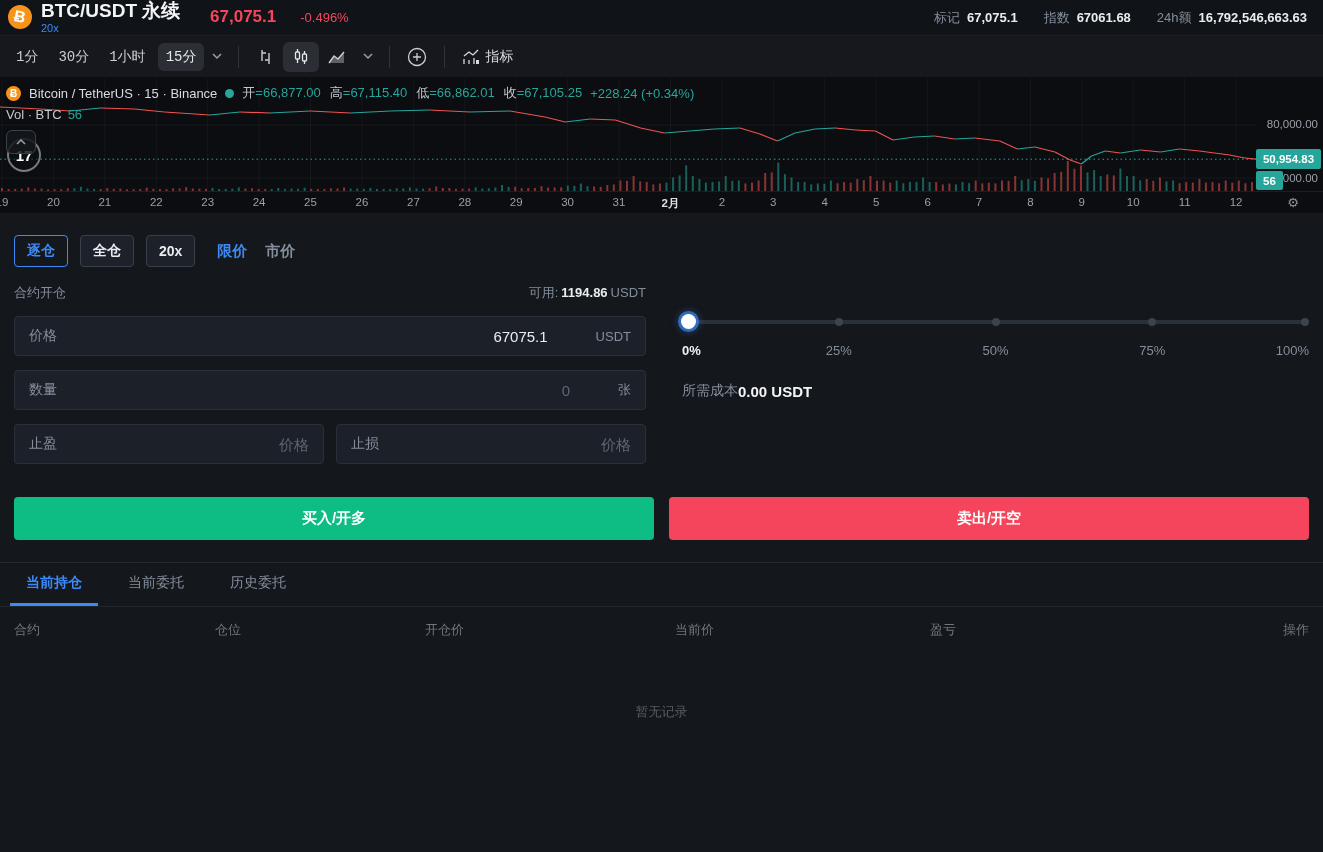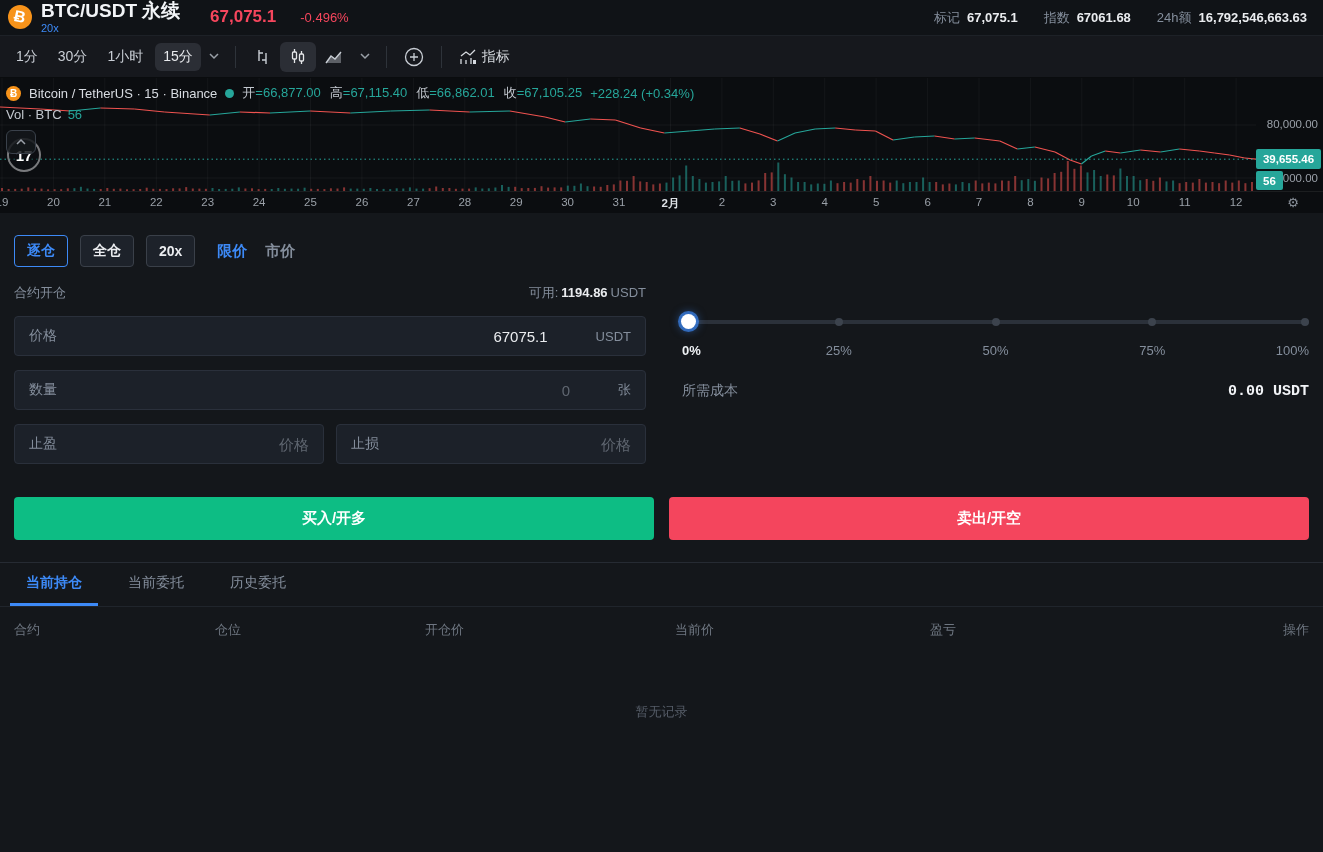--- a/index.html
+++ b/index.html
@@ -22,21 +22,21 @@
   .price-change { margin-left:24px; font-size:13px; color:#f6465d; }
   .tb-right { display:flex; align-items:center; gap:26px; }
   .stat { display:flex; align-items:center; gap:7px; font-size:13px; }
   .stat .s-lab { color:#848e9c; }
   .stat .s-val { color:#eaecef; font-weight:bold; }
 
   
   .toolbar { height:42px; background:#16181d; border-bottom:1px solid #0a0c0e;
              display:flex; align-items:center; padding:0 8px; }
   .tool-btn { background:none; border:none; color:#c9ced5; font-size:14px; cursor:pointer;
-              padding:5px 8px; border-radius:6px; display:flex; align-items:center; font-family:Liberation Sans, sans-serif; }
+              padding:5px 8px; border-radius:6px; display:flex; align-items:center; font-family:Liberation Mono, monospace; }
   .tool-btn.active { background:#2b2e35; color:#e8eaed; }
   .tool-btn svg { display:block; }
   .tb-divider { width:1px; height:22px; background:#2e333a; margin:0 8px; }
   .indicator-label { font-size:14px; color:#d6dadf; margin-left:4px; }
 
   
   .chart { position:relative; height:135px; background:#0b0d10; overflow:hidden; }
   .chart svg.plot { position:absolute; left:0; top:0; }
   .legend { position:absolute; left:6px; top:6px; display:flex; align-items:center; gap:8px;
             font-size:13px; z-index:4; white-space:nowrap; }
@@ -102,21 +102,21 @@
   .slider-wrap { position:relative; margin-top:79px; height:16px; cursor:pointer; }
   .slider-track { position:absolute; left:0; right:0; top:6px; height:4px; background:#2b313a; border-radius:2px; }
   .slider-tick { position:absolute; top:4px; width:8px; height:8px; border-radius:50%; background:#3c434d; transform:translateX(-50%); }
   .slider-handle { position:absolute; left:-1px; top:0; width:15px; height:15px; border-radius:50%;
                    background:#fff; box-shadow:0 0 0 3px rgba(61,138,247,.65), 0 0 8px 2px rgba(61,138,247,.5);
                    cursor:grab; }
   .slider-labels { position:relative; margin-top:13px; height:15px; font-size:13px; color:#848e9c; }
   .slider-labels span { position:absolute; transform:translateX(-50%); }
   .slider-labels span:first-child { transform:none; color:#eef1f4; font-weight:bold; }
   .slider-labels span:last-child { transform:none; right:0; }
-  .cost-row { display:flex; justify-content:space-between; align-items:center; margin-top:24px;font-family:Liberation Mono, monospace; }
+  .cost-row { display:flex; align-items:center; margin-top:24px; }
   .cost-lab { font-size:14px; color:#848e9c; }
   .cost-val { font-size:15px; font-weight:bold; color:#f2f4f7; }
 
   .trade-buttons { display:grid; grid-template-columns:1fr 1fr; gap:15px; margin-top:33px; }
   .order-btn { height:43px; border:none; border-radius:4px; font-size:15px; font-weight:bold; color:#fff;
                cursor:pointer; font-family:inherit; }
   .buy { background:#0dbd84; }
   .sell { background:#f4455d; }
 
   
@@ -525,21 +525,21 @@
           <polyline points="1,5 5,1 9,5" fill="none" stroke="#9aa0a8" stroke-width="1.5"></polyline>
         </svg>
     </div>
     <div class="tv-logo">
         <span>17</span>
       </div>
 
     <div class="price-axis">
       <span class="pa-top">80,000.00</span>
       <span class="pa-partial">000.00</span>
-      <div class="pa-badge pa-price">39,655.46</div>
+      <div class="pa-badge pa-price">50,954.83</div>
       <div class="pa-badge pa-vol">56</div>
     </div>
 
     <div class="time-axis">
       <div class="time-labels" id="time-labels">
           <span style="left: 2px;">19</span>
           <span style="left: 53.4px;">20</span>
           <span style="left: 104.8px;">21</span>
           <span style="left: 156.3px;">22</span>
           <span style="left: 207.7px;">23</span>

